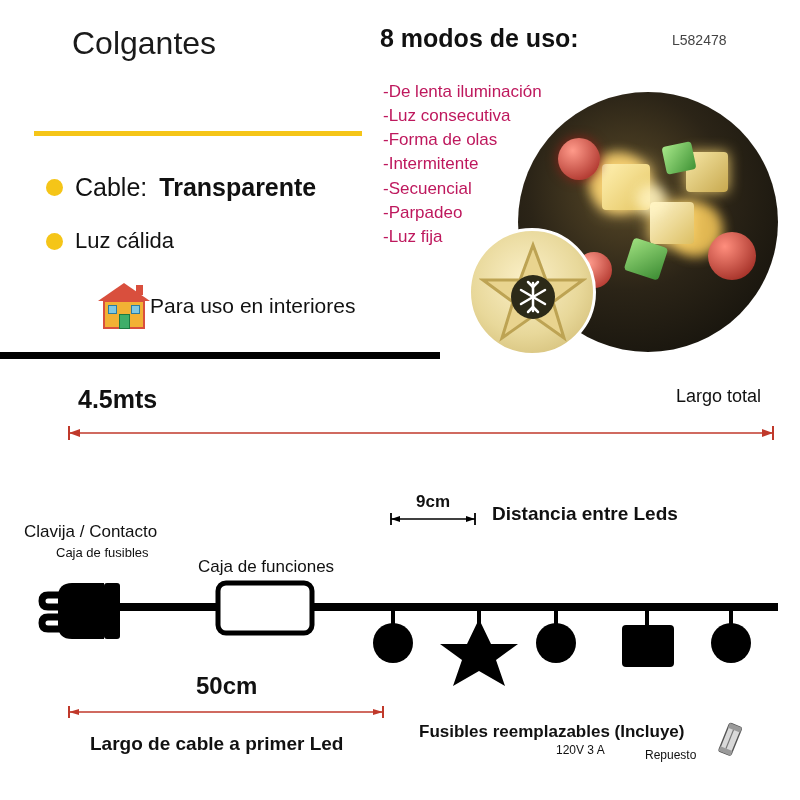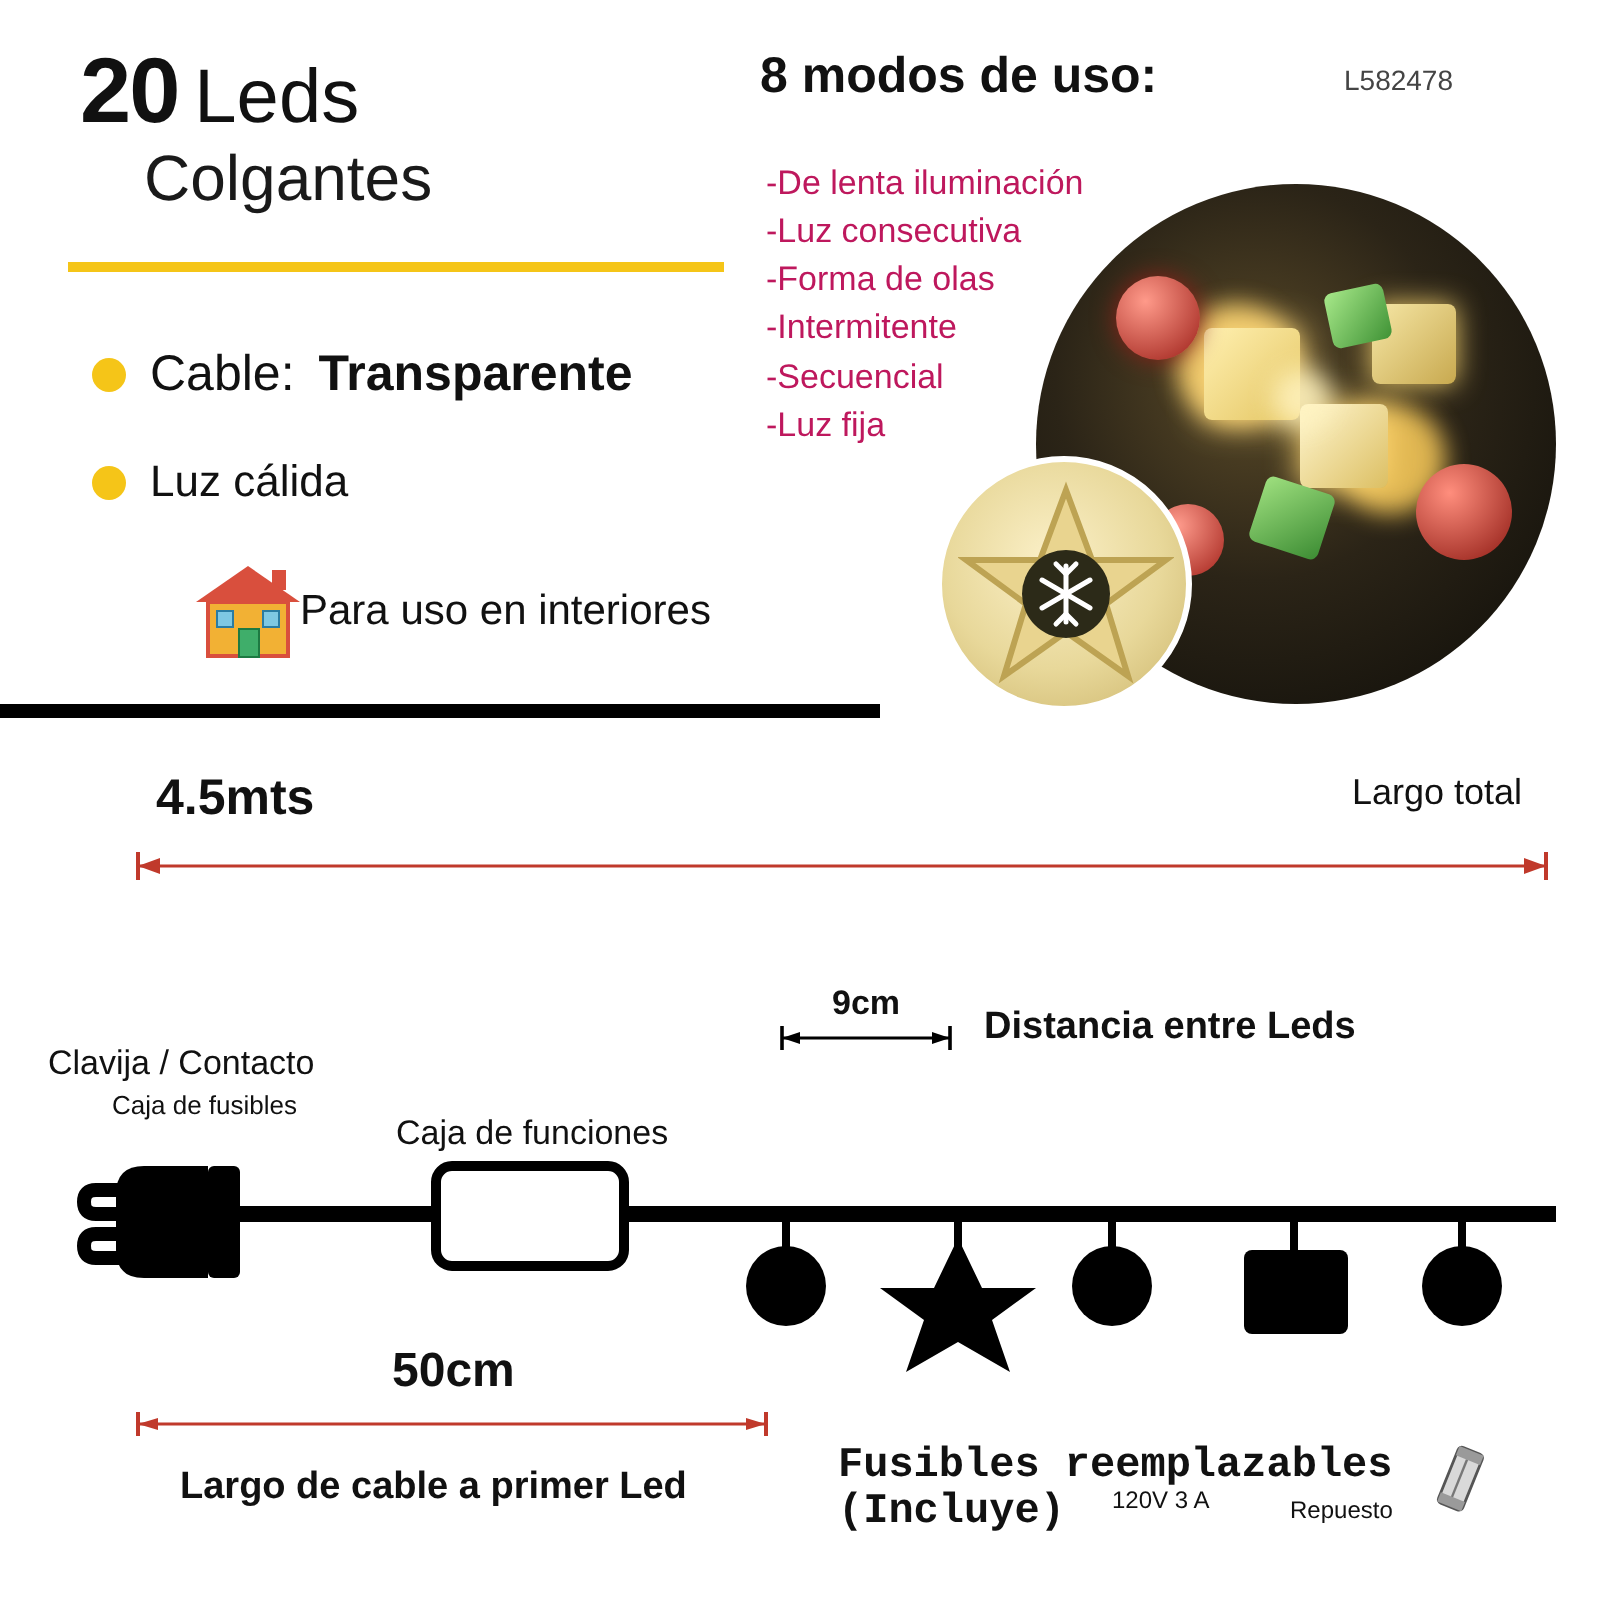--- a/index.html
+++ b/index.html
@@ -215,41 +215,37 @@
     font-weight: bold;
   }
   #cable-arrow { left: 66px; top: 705px; width: 320px; height: 14px; }
   #cable-label {
     left: 90px; top: 733px;
     font-size: 19px;
     font-weight: bold;
   }
   #fuse-label {
     left: 419px; top: 722px;
-    font-size: 21px;
-    font-weight: bold;
-    font-family: Liberation Mono, monospace;
+    font-size: 17px;
+    font-weight: bold;
   }
   #fuse-volt {
     left: 556px; top: 743px;
     font-size: 12px;
   }
   #fuse-spare {
     left: 645px; top: 748px;
     font-size: 12px;
   }
   #fuse-icon { left: 712px; top: 718px; }
 </style>
 </head>
 <body>
 
 <div class="abs" id="title-block">
-  <div>
-    <span id="headline-count">20</span><span id="headline-leds">Leds</span>
-  </div>
   <div id="headline-sub">Colgantes</div>
 </div>
 
 <div class="abs" id="yellow-rule"></div>
 
 <div class="abs bullet-row" id="bullet-cable">
   <span class="dot"></span>
   <span class="label">Cable:</span>
   <span class="value">Transparente</span>
 </div>
@@ -272,20 +268,21 @@
 </div>
 
 <div class="abs" id="modes-title">8 modos de uso:</div>
 <div class="abs" id="sku">L582478</div>
 <div class="abs" id="modes-list">
   <div>-De lenta iluminación</div>
   <div>-Luz consecutiva</div>
   <div>-Forma de olas</div>
   <div>-Intermitente</div>
   <div>-Secuencial</div>
+  <div>-Parpadeo</div>
   <div>-Luz fija</div>
 </div>
 
 <div class="abs" id="photo">
   <span class="glow" style="left:70px;  top:60px;  width:60px; height:60px; background:#ffd36b;"></span>
   <span class="glow" style="left:150px; top:110px; width:55px; height:55px; background:#ffcf5c;"></span>
   <span class="cube" style="left:84px;  top:72px;  width:48px; height:46px; background:linear-gradient(135deg,#fff0b0,#e4c562); box-shadow:0 0 18px #ffdc80;"></span>
   <span class="cube" style="left:132px; top:110px; width:44px; height:42px; background:linear-gradient(135deg,#fff6cf,#dcbf63); box-shadow:0 0 16px #ffd873;"></span>
   <span class="cube" style="left:168px; top:60px;  width:42px; height:40px; background:linear-gradient(135deg,#f6e7a6,#c8a94f); box-shadow:0 0 14px #e9c86a;"></span>
   <span class="ball" style="left:40px;  top:46px;  width:42px; height:42px; background:radial-gradient(circle at 35% 30%,#ff9a8a,#9c1f18); box-shadow:0 0 12px #8a2019;"></span>

